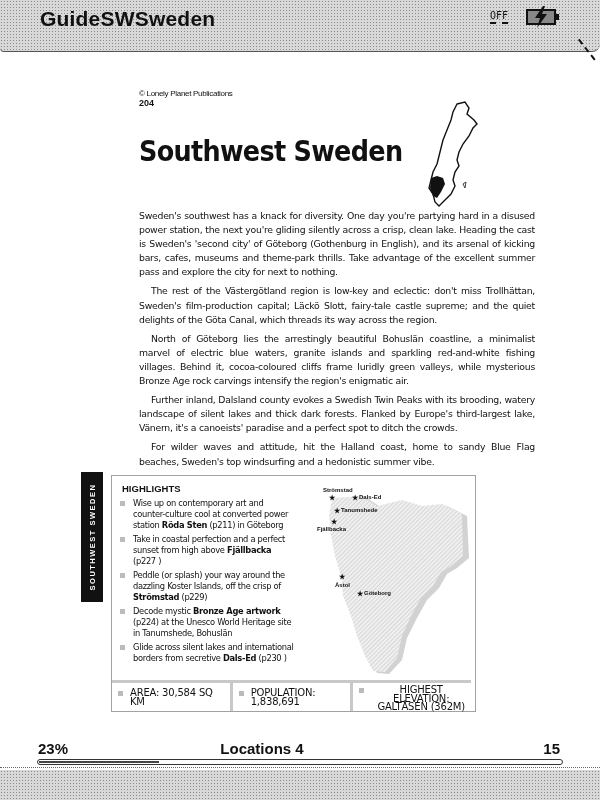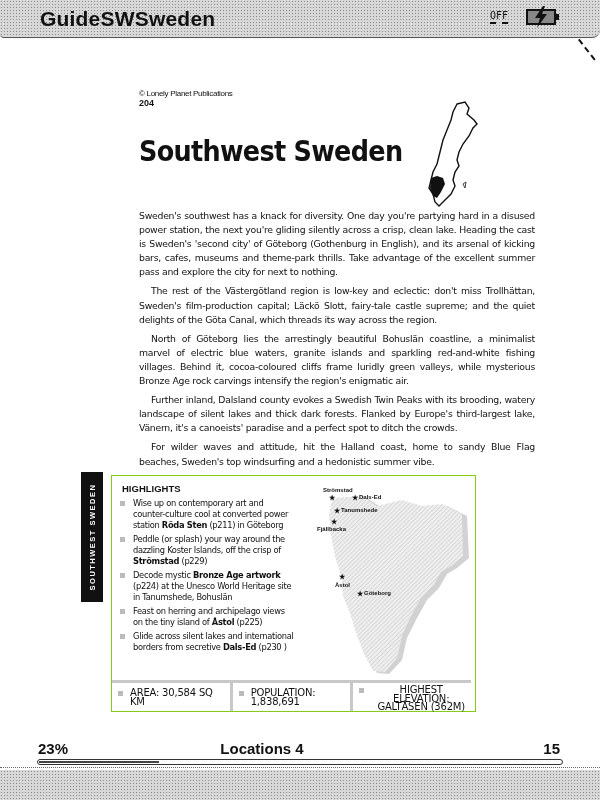--- a/index.html
+++ b/index.html
@@ -1,19 +1,19 @@
 <!DOCTYPE html>
 <html><head>
 <meta charset="utf-8">
 <style>
   html, body { margin:0; padding:0; }
   body { width:600px; height:800px; background:#fff; position:relative; overflow:hidden; font-family:"Liberation Sans", sans-serif; color:#111; }
   .dither { background-color:#d8d8d8; background-image: radial-gradient(#8a8a8a 0.6px, transparent 0.7px); background-size:3px 3px; }
   
-  .topbar { position:absolute; left:0; top:0; width:600px; height:38px; border-bottom:1.5px solid #555; border-bottom-right-radius:8px; border-bottom-left-radius:4px; box-sizing:border-box; }
+  .topbar { position:absolute; left:0; top:0; width:600px; height:52px; border-bottom:1.5px solid #555; border-bottom-right-radius:8px; border-bottom-left-radius:4px; box-sizing:border-box; }
   .app-title { position:absolute; left:40px; top:7px; font-size:21px; font-weight:bold; color:#111; letter-spacing:0.2px; }
   .wifi { position:absolute; left:490px; top:11px; font-size:10px; font-weight:normal; font-family:"DejaVu Sans Mono", monospace; color:#111; border-bottom:2px dashed #111; line-height:10px; padding-bottom:1px; }
   .battery { position:absolute; left:526px; top:9px; width:30px; height:16px; border:2px solid #111; box-sizing:border-box; background:#888; }
   .battery-tip { position:absolute; left:556px; top:14px; width:3px; height:6px; background:#111; }
   .bolt { position:absolute; left:532px; top:5px; font-size:18px; line-height:20px; color:#111; }
   .corner-mark { position:absolute; left:578px; top:40px; width:2px; height:26px; border-left:2px dashed #111; transform:rotate(-38deg); transform-origin:top left; }
   
   .page { position:absolute; left:0; top:38px; width:600px; height:690px;margin-left:29px; }
   .copyright { position:absolute; left:110px; top:51px; font-size:8px; letter-spacing:-0.3px; }
   .pageno { position:absolute; left:110px; top:60px; font-size:9px; font-weight:bold; }
@@ -81,23 +81,23 @@
 </div>
 
 <div class="side-tab">
   <span>SOUTHWEST SWEDEN</span>
 </div>
 
 <div class="hl-box">
   <div class="hl-head">HIGHLIGHTS</div>
   <ul class="hl-list">
     <li><span class="bul"></span><span>Wise up on contemporary art and counter-culture cool at converted power station </span><b>Röda Sten</b><span> (p211) in Göteborg</span></li>
+    <li><span class="bul"></span><span>Take in coastal perfection and a perfect sunset from high above </span><b>Fjällbacka</b><span> (p227 )</span></li>
     <li><span class="bul"></span><span>Peddle (or splash) your way around the dazzling Koster Islands, off the crisp of </span><b>Strömstad</b><span> (p229)</span></li>
     <li><span class="bul"></span><span>Decode mystic </span><b>Bronze Age artwork</b><span> (p224) at the Unesco World Heritage site in Tanumshede, Bohuslän</span></li>
-    <li><span class="bul"></span><span>Feast on herring and archipelago views on the tiny island of </span><b>Åstol</b><span> (p225)</span></li>
     <li><span class="bul"></span><span>Glide across silent lakes and international borders from secretive </span><b>Dals-Ed</b><span> (p230 )</span></li>
   </ul>
 
   <svg class="region-map" viewBox="0 0 165 200">
     <defs>
       <pattern id="hatch" width="3" height="3" patternUnits="userSpaceOnUse" patternTransform="rotate(45)">
         <rect width="3" height="3" fill="#f0f0f0"></rect>
         <line x1="0" y1="0" x2="0" y2="3" stroke="#bcbcbc" stroke-width="1"></line>
       </pattern>
     </defs>

